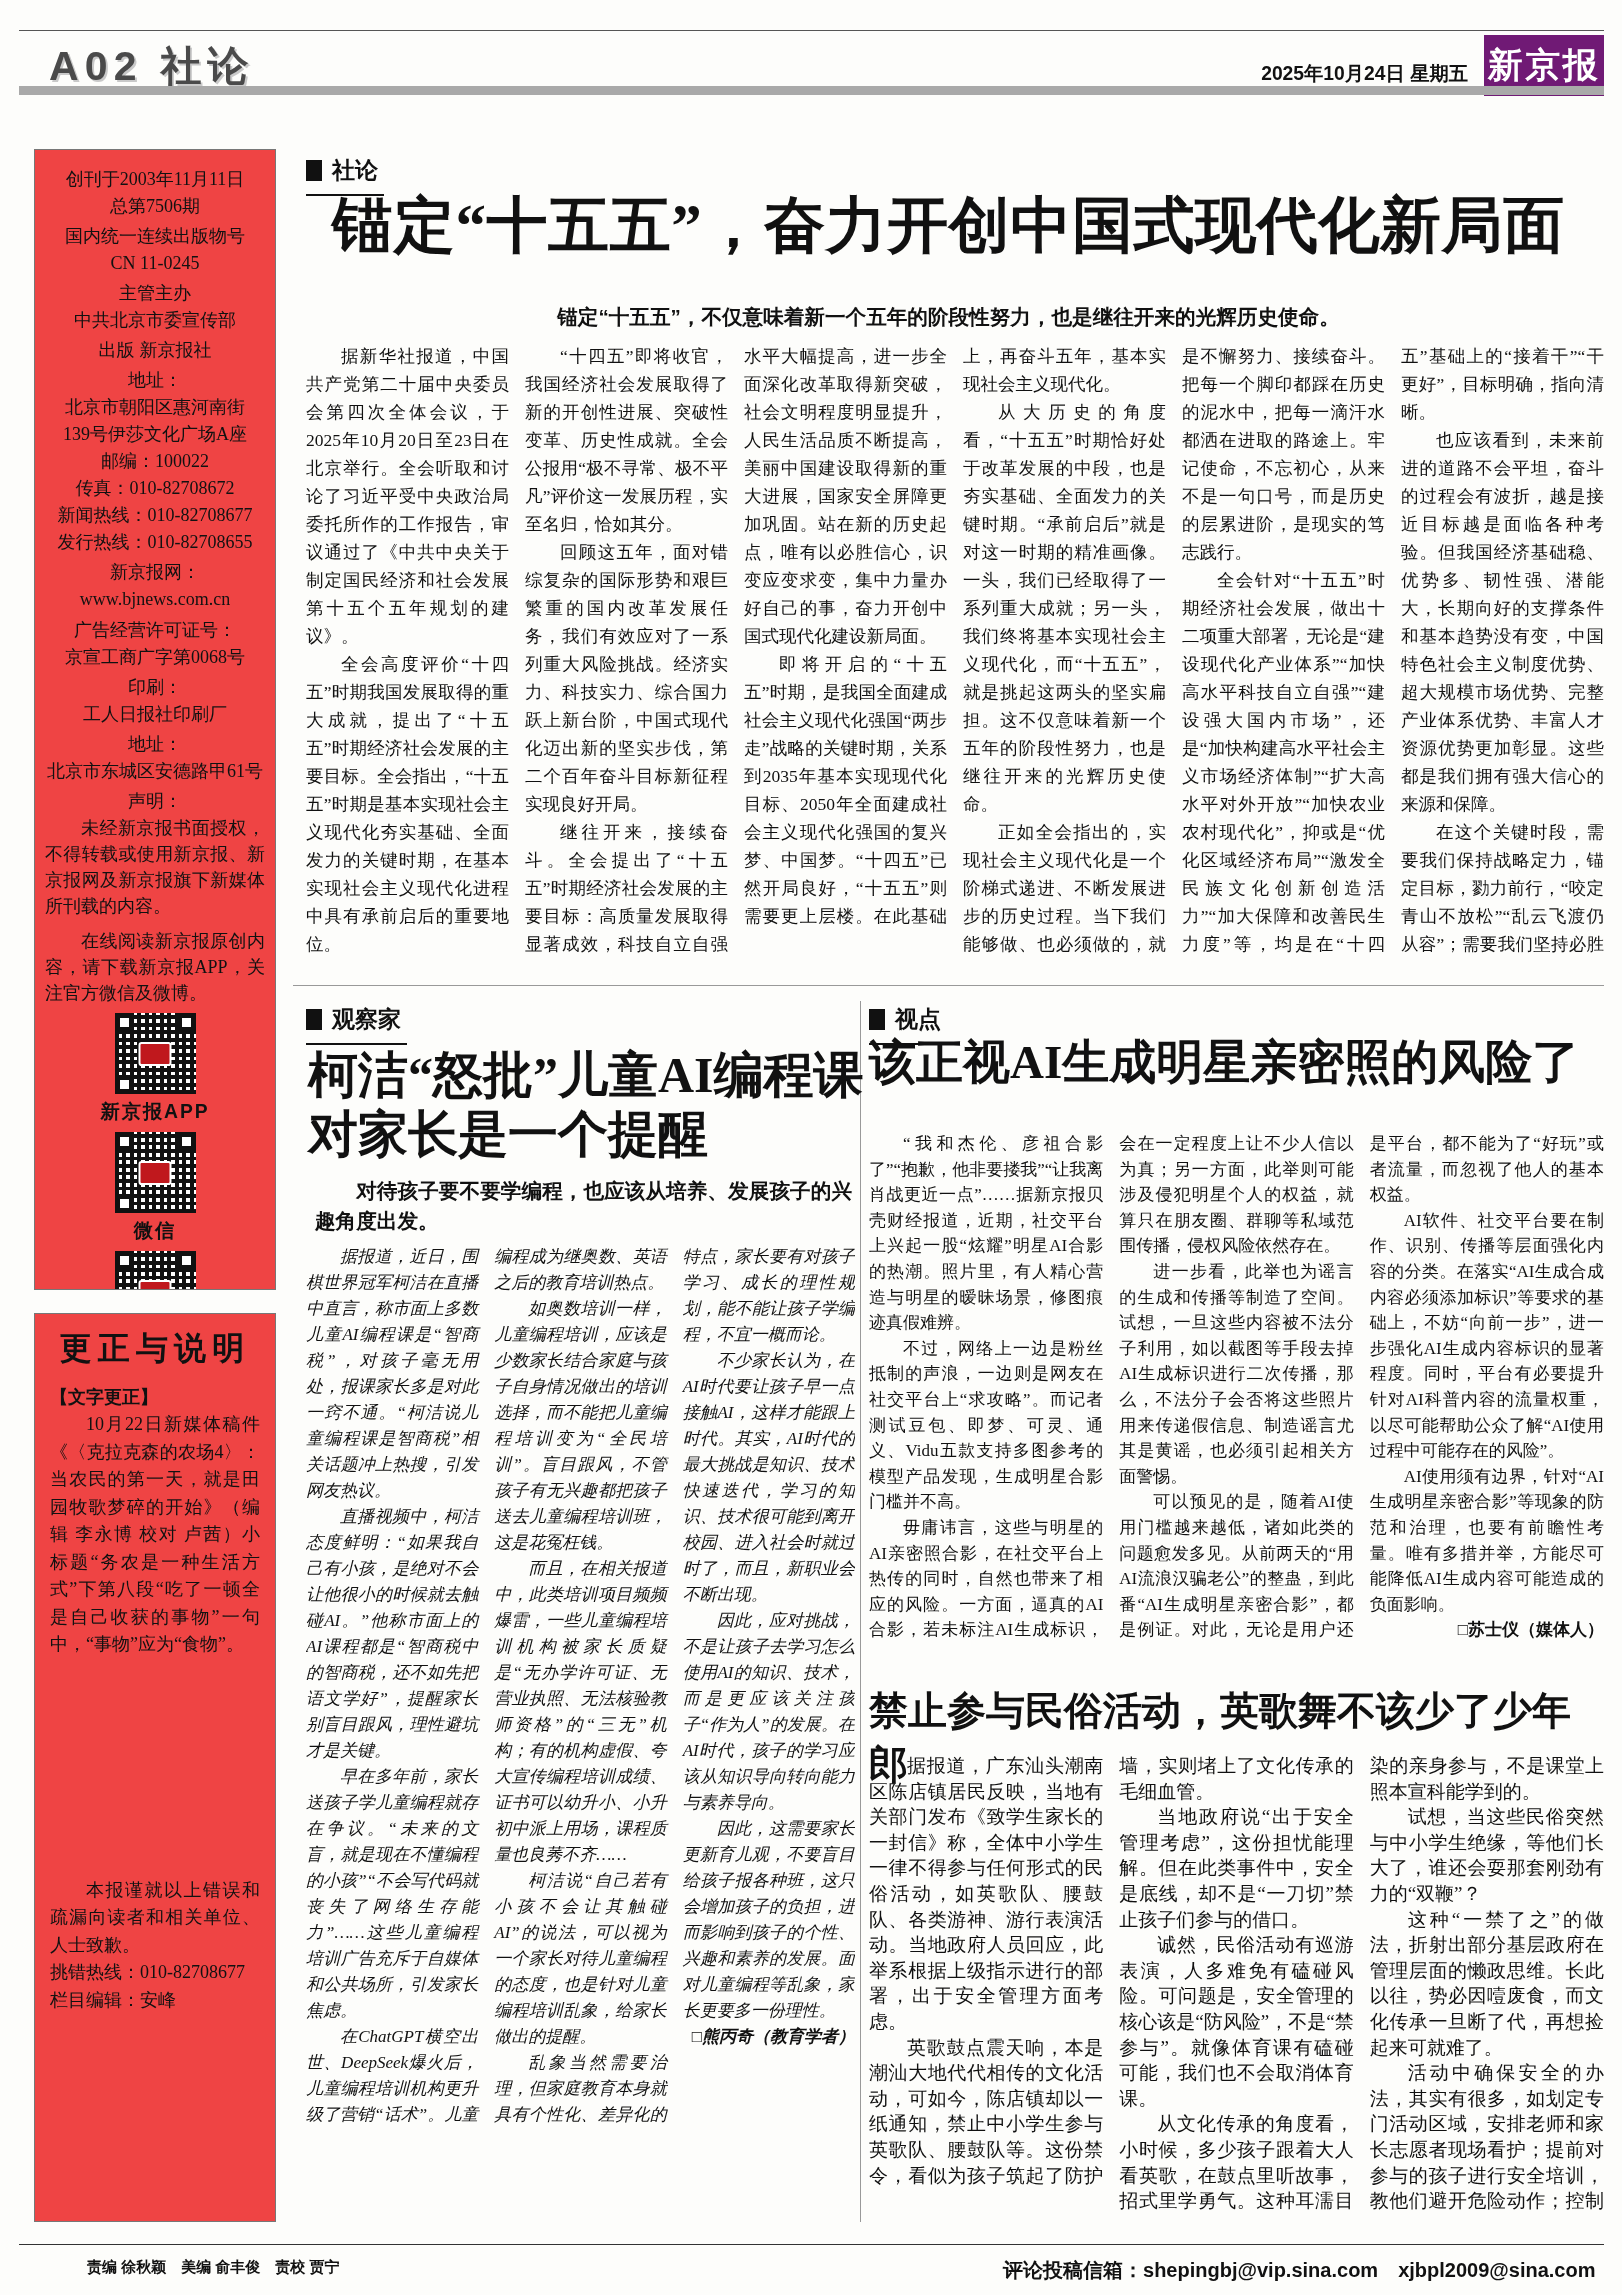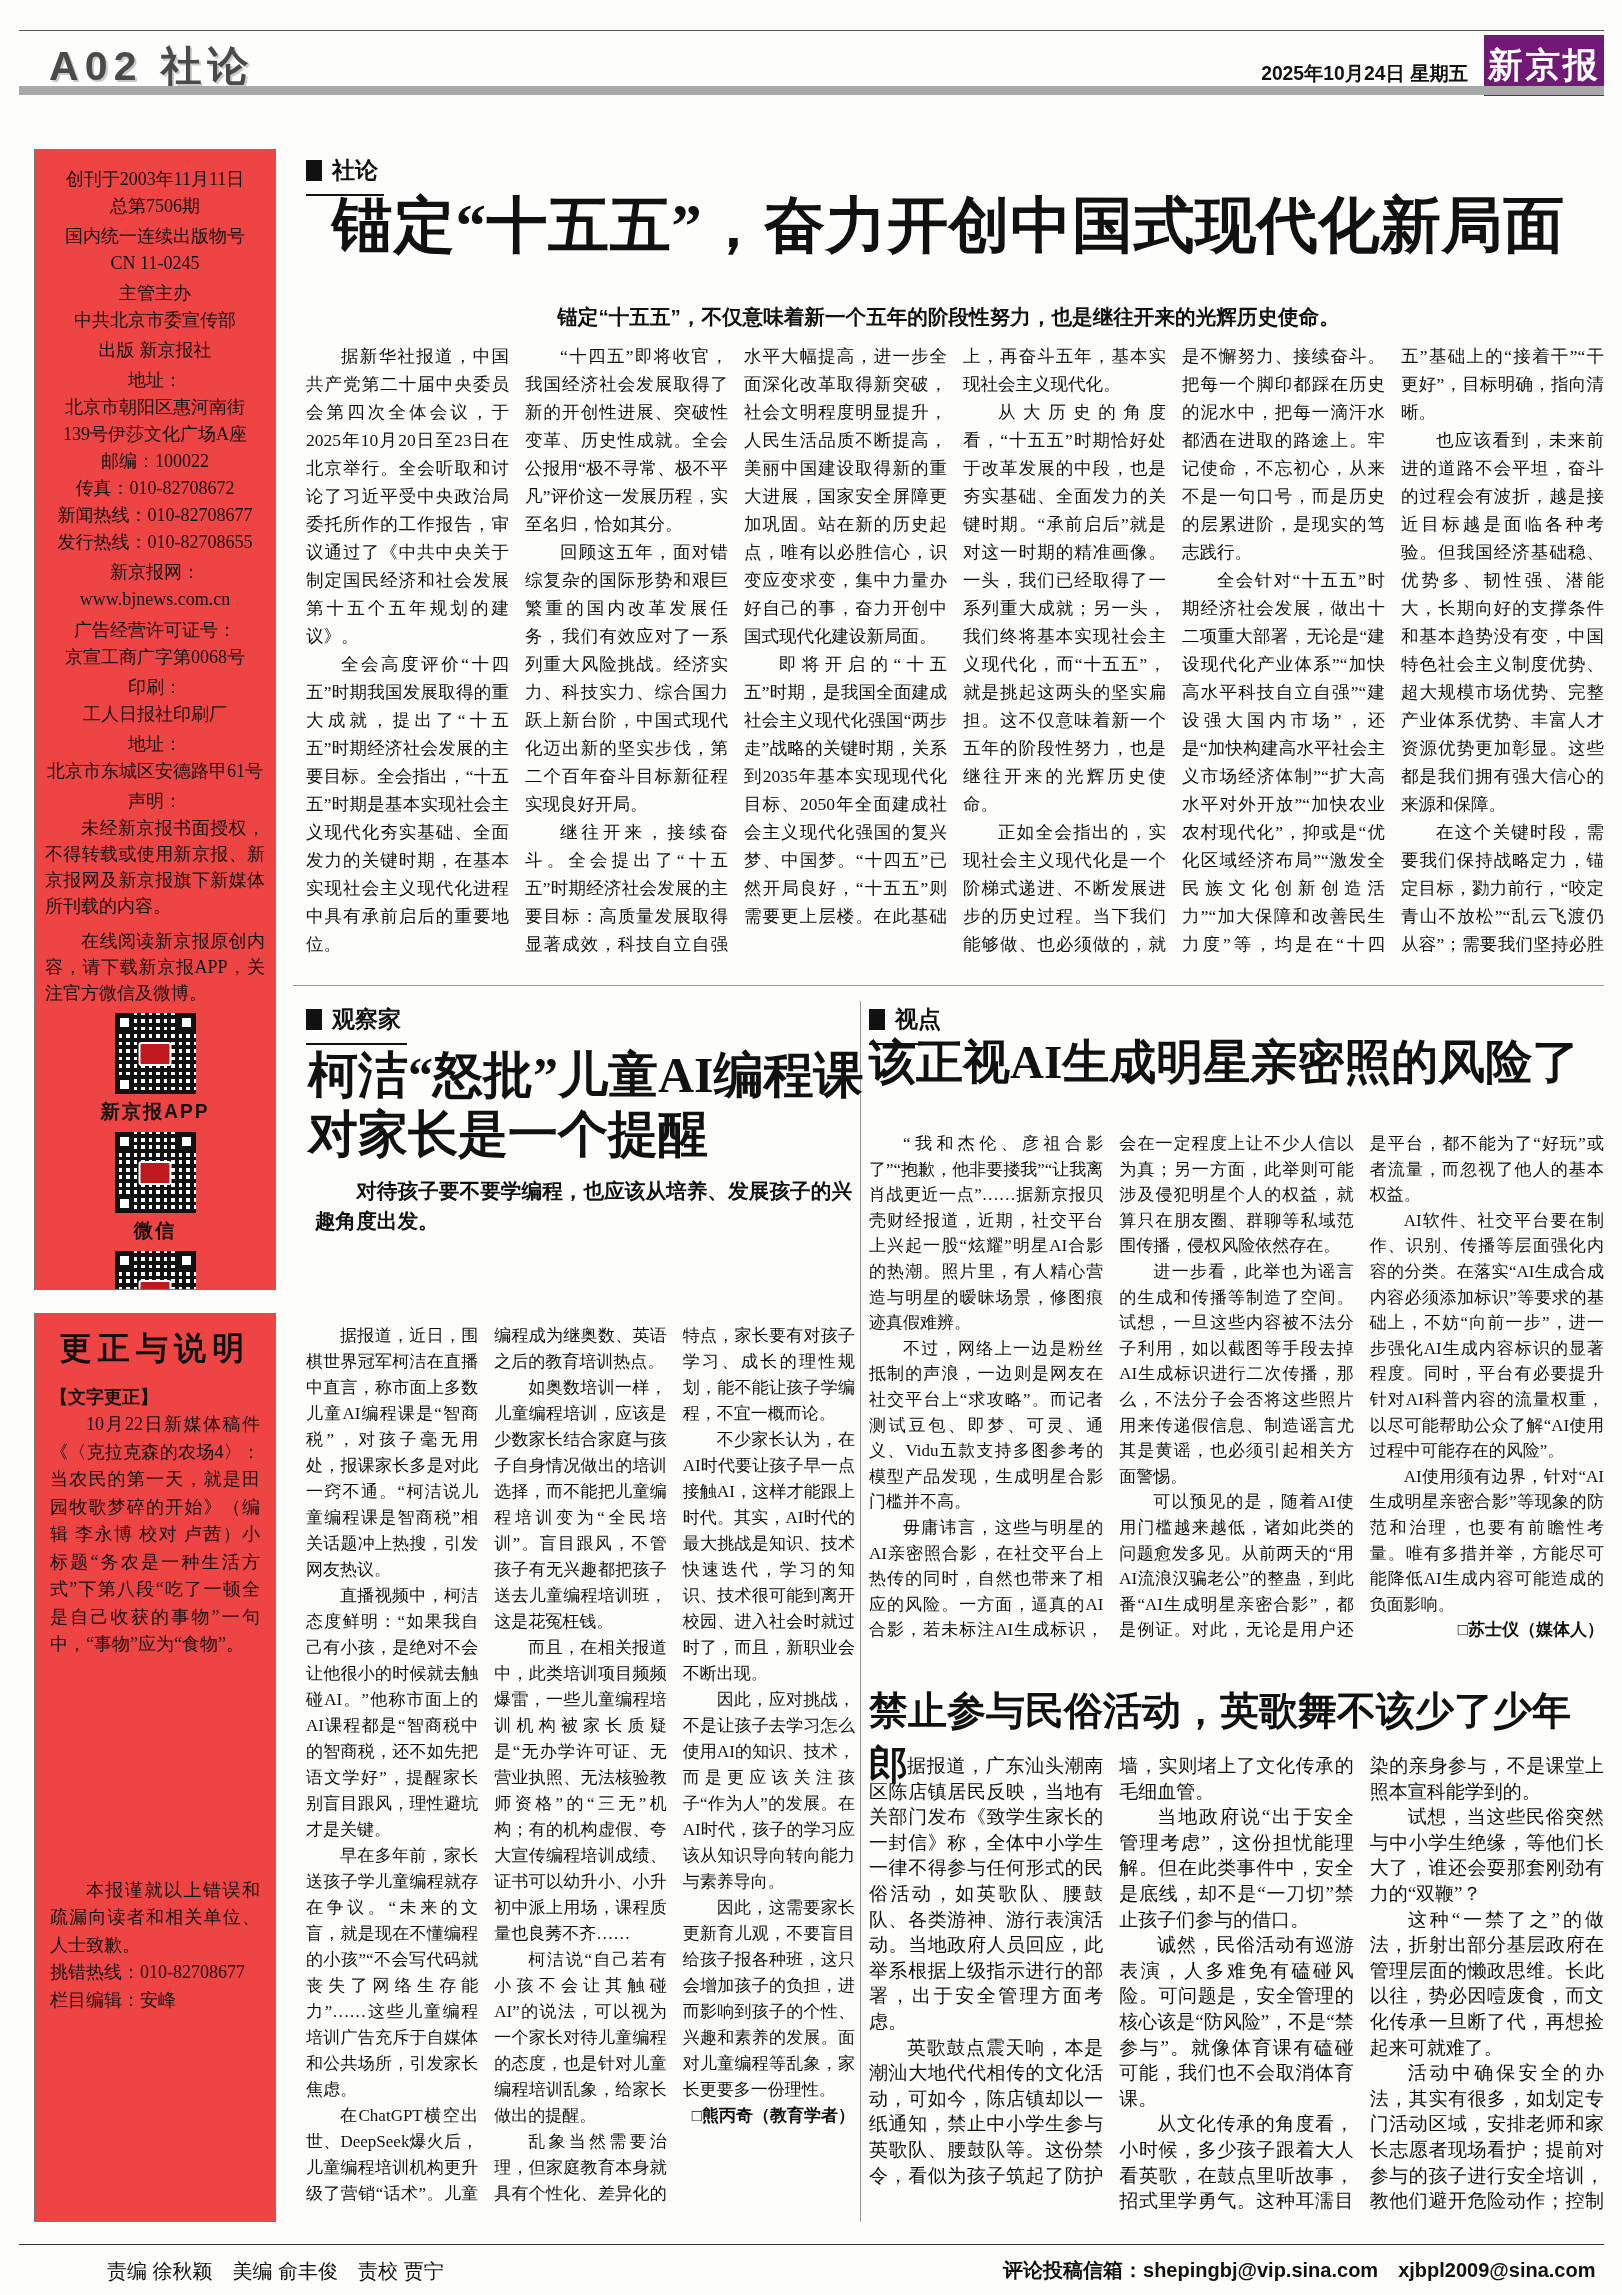--- a/index.html
+++ b/index.html
@@ -51,33 +51,33 @@
   .article-body{text-align:justify;overflow:hidden;}
   .article-body p{margin:0;text-indent:2em;}
   #editorial-body{left:306px;top:342px;width:1298px;height:633px;column-count:6;column-gap:16px;
       font-size:17.5px;line-height:28px;}
   .h-divider{left:293px;top:985px;width:1311px;height:0.6px;background:#999;}
   .v-divider{left:860px;top:1001px;width:0.6px;height:1221px;background:#999;}
   
   .observer-headline{left:308px;top:1046px;width:562px;font-size:50px;font-weight:900;line-height:1.17;}
   .observer-deck{left:315px;top:1176px;width:537px;font-size:20.6px;font-weight:bold;text-indent:2em;
       font-family:"Liberation Sans",sans-serif;text-align:justify;line-height:1.45;}
-  #observer-body{left:306px;top:1323px;width:549px;height:958px;column-count:3;column-gap:16px;
-      font-size:17px;line-height:26px;}
+  #observer-body{left:306px;top:1244px;width:549px;height:958px;column-count:3;column-gap:16px;
+      font-size:17px;line-height:26px;font-style:italic;}
   
   .viewpoint-headline{left:869px;top:1031px;width:736px;font-size:47px;font-weight:900;}
   #viewpoint-body{left:869px;top:1131px;width:735px;height:527px;column-count:3;column-gap:16px;
       font-size:17px;line-height:25.6px;}
   .folk-headline{left:869px;top:1684px;width:736px;font-size:39px;font-weight:900;}
   #folk-body{left:869px;top:1753px;width:735px;height:474px;column-count:3;column-gap:16px;
       font-size:19px;line-height:25.6px;}
   .byline{text-align:right;font-weight:bold;text-indent:0 !important;font-family:"Liberation Sans",sans-serif;}
   
   .footer-line{top:2244px;left:19px;width:1585px;height:1.2px;background:#333;}
-  .footer-staff{top:2258px;left:87px;font-size:20px;font-weight:normal;font-family:"Liberation Sans",sans-serif;margin-left:20px;}
+  .footer-staff{top:2258px;left:87px;font-size:15px;font-weight:bold;font-family:"Liberation Sans",sans-serif;}
   .footer-mail{top:2257px;right:27.5px;font-size:20px;font-weight:bold;font-family:"Liberation Sans",sans-serif;}
 </style>
 </head>
 <body>
 
 <div class="abs top-rule"></div>
 <div class="abs page-label">A02 社论</div>
 <div class="abs issue-date">2025年10月24日  星期五</div>
 <div class="abs masthead">新京报</div>
 <div class="abs gray-band"></div>

